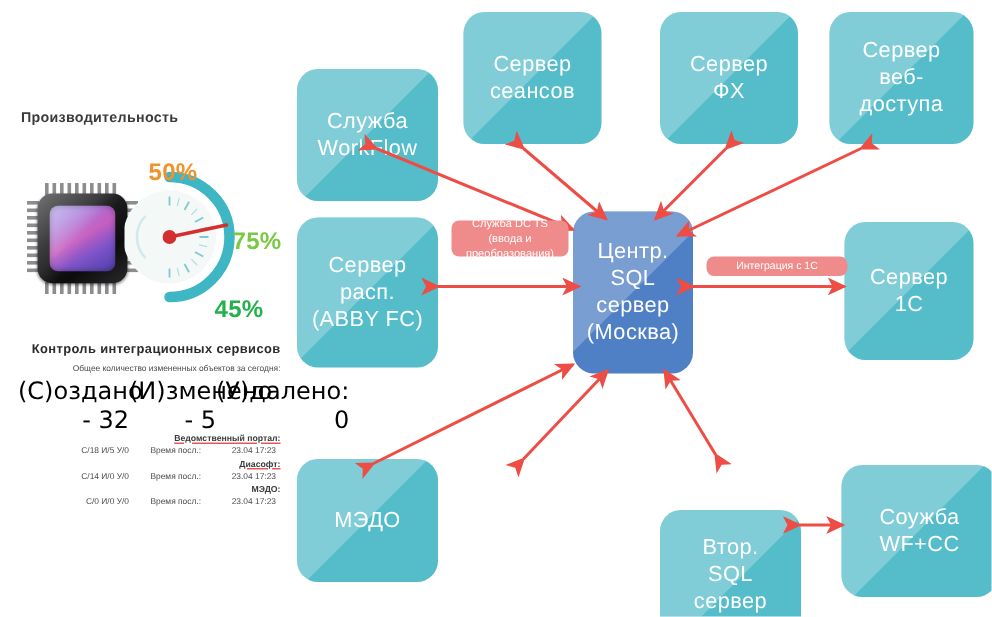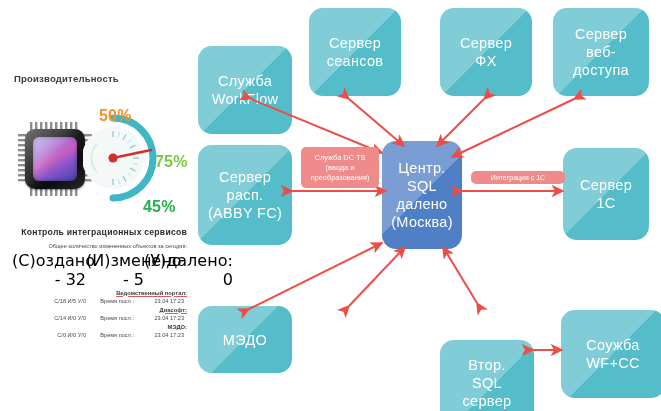--- a/index.html
+++ b/index.html
@@ -100,21 +100,21 @@
   }
 
   
   .conn-label{
     position:absolute;background:#ef8b8b;border-radius:5px;
     color:#ffffff;text-align:center;
     font-family:"Liberation Sans", sans-serif;
     display:flex;align-items:center;justify-content:center;
     white-space:pre-line;z-index:6;
   }
-  #label-dcts{left:301px;top:147px;width:78px;height:41px;font-size:7.4px;line-height:10px;}
+  #label-dcts{left:301px;top:147px;width:78px;height:24px;font-size:7.4px;line-height:10px;}
   #label-1c{left:471px;top:171px;width:94px;height:13px;font-size:7px;line-height:10px;}
 
   svg.arrows{position:absolute;left:0;top:0;width:661px;height:411px;z-index:3;}
 </style>
 </head>
 <body>
 
 <div id="stage">
 
   <div class="perf-title">Производительность</div>
@@ -283,30 +283,30 @@
 
   <div class="node teal" id="n-abby" style="left:198px;top:145px;width:94px;height:100px;">
     <span class="lbl">Сервер
 расп.
 (ABBY FC)</span>
   </div>
 
   <div class="node blue" id="n-central" style="left:382px;top:141px;width:80px;height:108px;">
     <span class="lbl">Центр.
 SQL
-далено
+сервер
 (Москва)</span>
   </div>
 
   <div class="node teal" id="n-1c" style="left:563px;top:148px;width:86px;height:92px;">
     <span class="lbl">Сервер
 1С</span>
   </div>
 
-  <div class="node teal" id="n-medo" style="left:198px;top:306px;width:94px;height:67px;">
+  <div class="node teal" id="n-medo" style="left:198px;top:306px;width:94px;height:82px;">
     <span class="lbl">МЭДО</span>
   </div>
 
 
   <div class="node teal" id="n-secondary" style="left:440px;top:300px;width:94px;height:104px;margin-top:40px;">
     <span class="lbl">Втор.
 SQL
 сервер
 (Питер)</span>
   </div>

